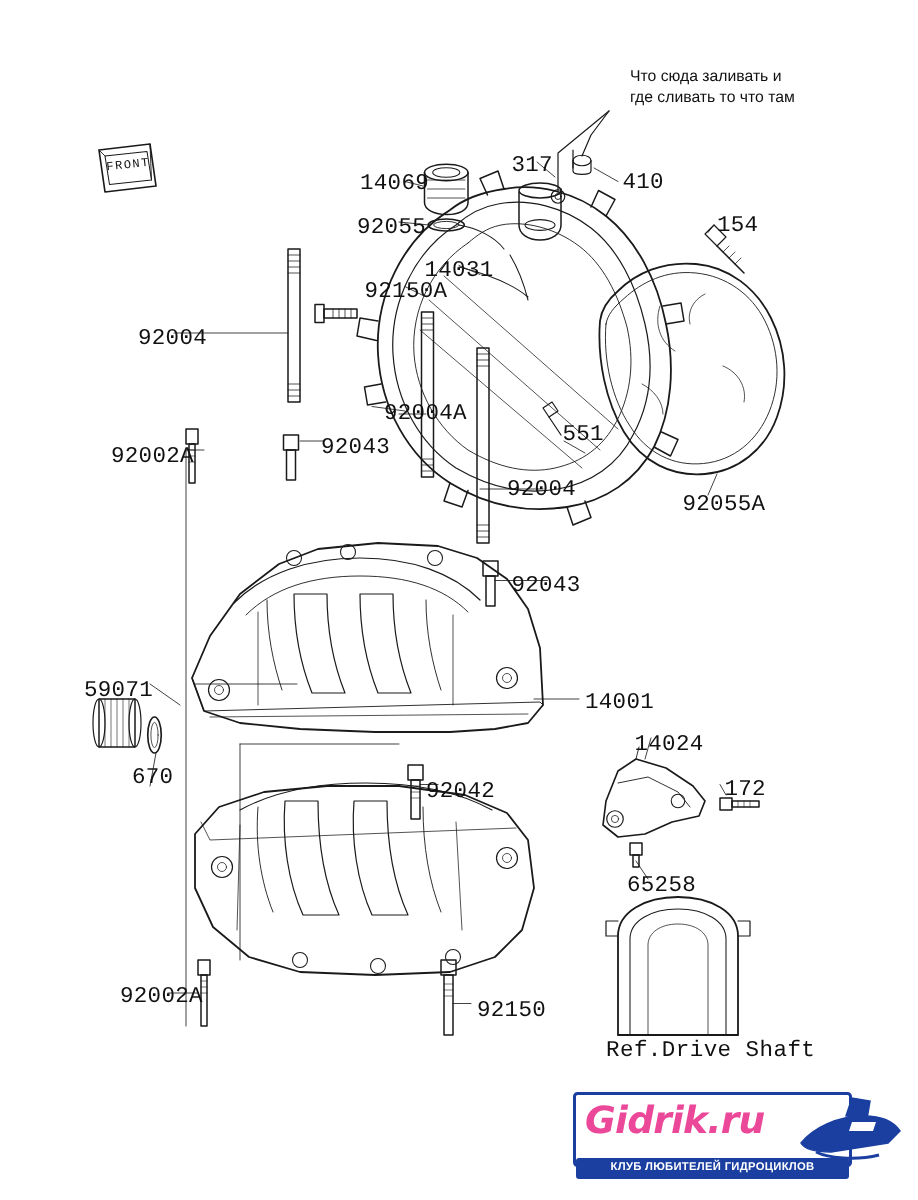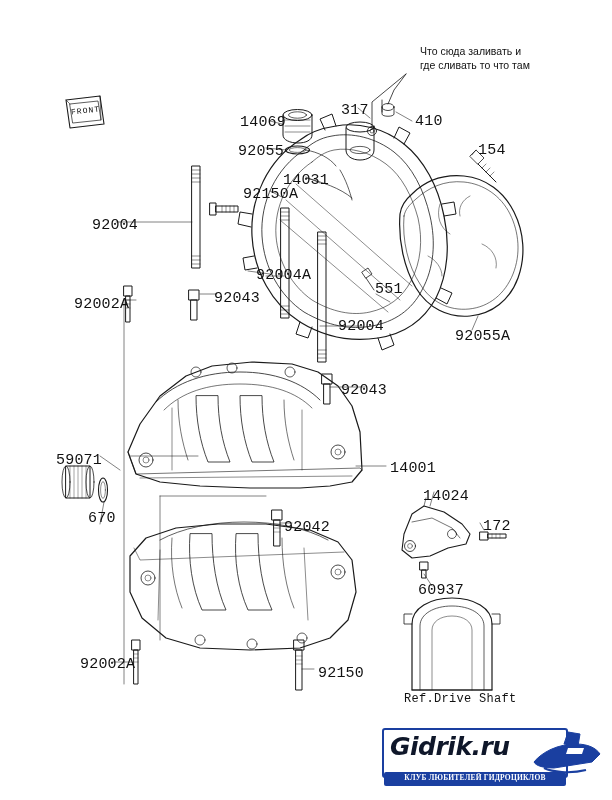--- a/index.html
+++ b/index.html
@@ -61,30 +61,30 @@
     box-sizing: border-box;
   }
   .wm-text {
     position: absolute;
     left: 8px;
     top: 10px;
     font-family: "DejaVu Sans", sans-serif;
     font-weight: bold;
     font-style: italic;
     font-size: 25px;
-    color: #0f172a;
+    color: #ec4899;
     letter-spacing: -0.5px;
   }
   .wm-sub {
     position: absolute;
     left: 0;
     bottom: 6px;
     width: 186px;
     text-align: center;
-    font-family: Liberation Serif, serif;
+    font-family: Liberation Sans, sans-serif;
     font-size: 7.5px;
     font-weight: bold;
     color: #ffffff;
     letter-spacing: .2px;
     margin-top: 27px;
   }
   .wm-subbar {
     position: absolute;
     left: 2px;
     bottom: 2px;
@@ -389,25 +389,25 @@
   <div class="lbl" style="left:74px; top:296px;">92002A</div>
   <div class="lbl" style="left:214px; top:290px;">92043</div>
   <div class="lbl" style="left:338px; top:318px;">92004</div>
   <div class="lbl" style="left:341px; top:382px;">92043</div>
   <div class="lbl" style="left:390px; top:460px;">14001</div>
   <div class="lbl" style="left:56px; top:452px;">59071</div>
   <div class="lbl" style="left:88px; top:510px;">670</div>
   <div class="lbl" style="left:284px; top:519px;">92042</div>
   <div class="lbl" style="left:411px; top:488px;margin-left:12px;">14024</div>
   <div class="lbl" style="left:483px; top:518px;">172</div>
-  <div class="lbl" style="left:418px; top:582px;">60937</div>
+  <div class="lbl" style="left:418px; top:582px;">65258</div>
   <div class="lbl" style="left:80px; top:656px;">92002A</div>
   <div class="lbl" style="left:318px; top:665px;">92150</div>
 
-  <div class="lbl mono" style="left:404px; top:692px; font-size:12px;">Ref.Drive Shaft</div>
+  <div class="lbl mono" style="left:404px; top:692px; font-size:15px;">Ref.Drive Shaft</div>
 
   <div id="watermark">
     <div class="wm-band"></div>
     <div class="wm-text">Gidrik.ru</div>
     <div class="wm-subbar"></div>
     <div class="wm-sub">КЛУБ ЛЮБИТЕЛЕЙ ГИДРОЦИКЛОВ</div>
     <svg width="80" height="56" style="position:absolute; right:0; top:0;">
       <g fill="#1a3fa0" stroke="#1a3fa0" stroke-width="1">
         <path d="M10,40 C18,30 34,22 52,22 C64,22 72,26 76,32 L68,40 L30,46 C20,46 12,44 10,40 Z"></path>
         <path d="M40,22 L44,10 L56,12 L54,24 Z"></path>

